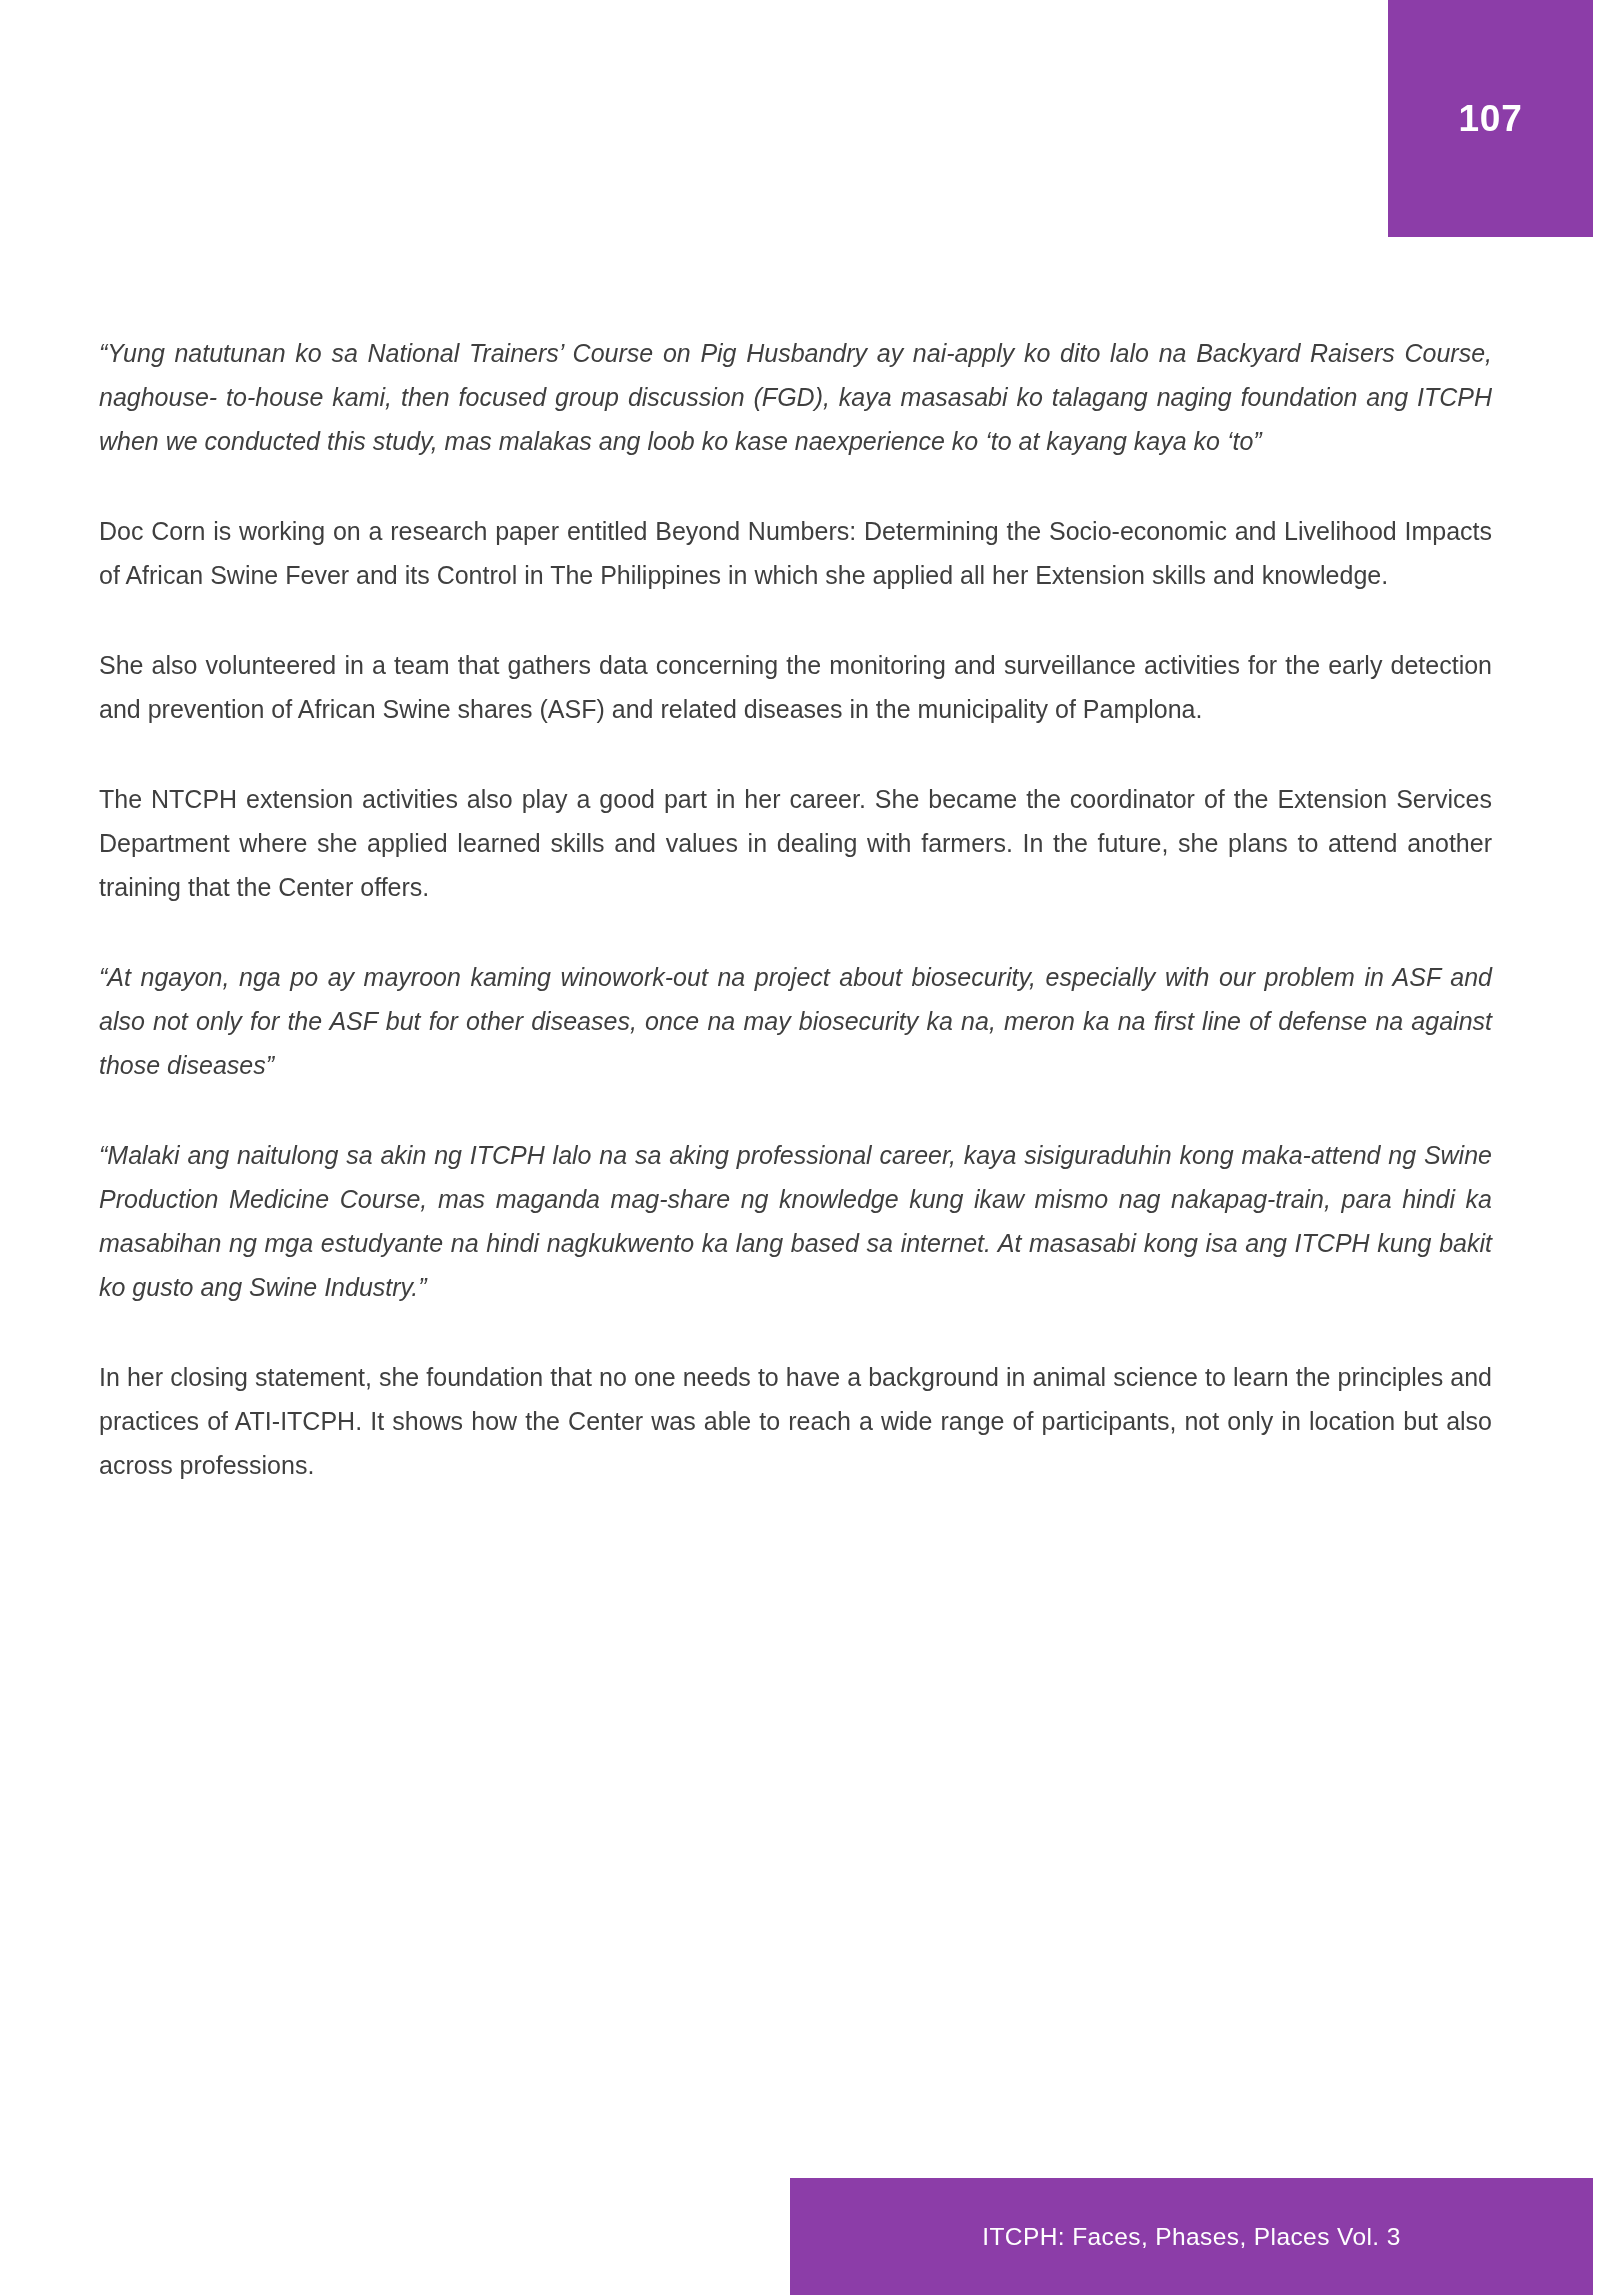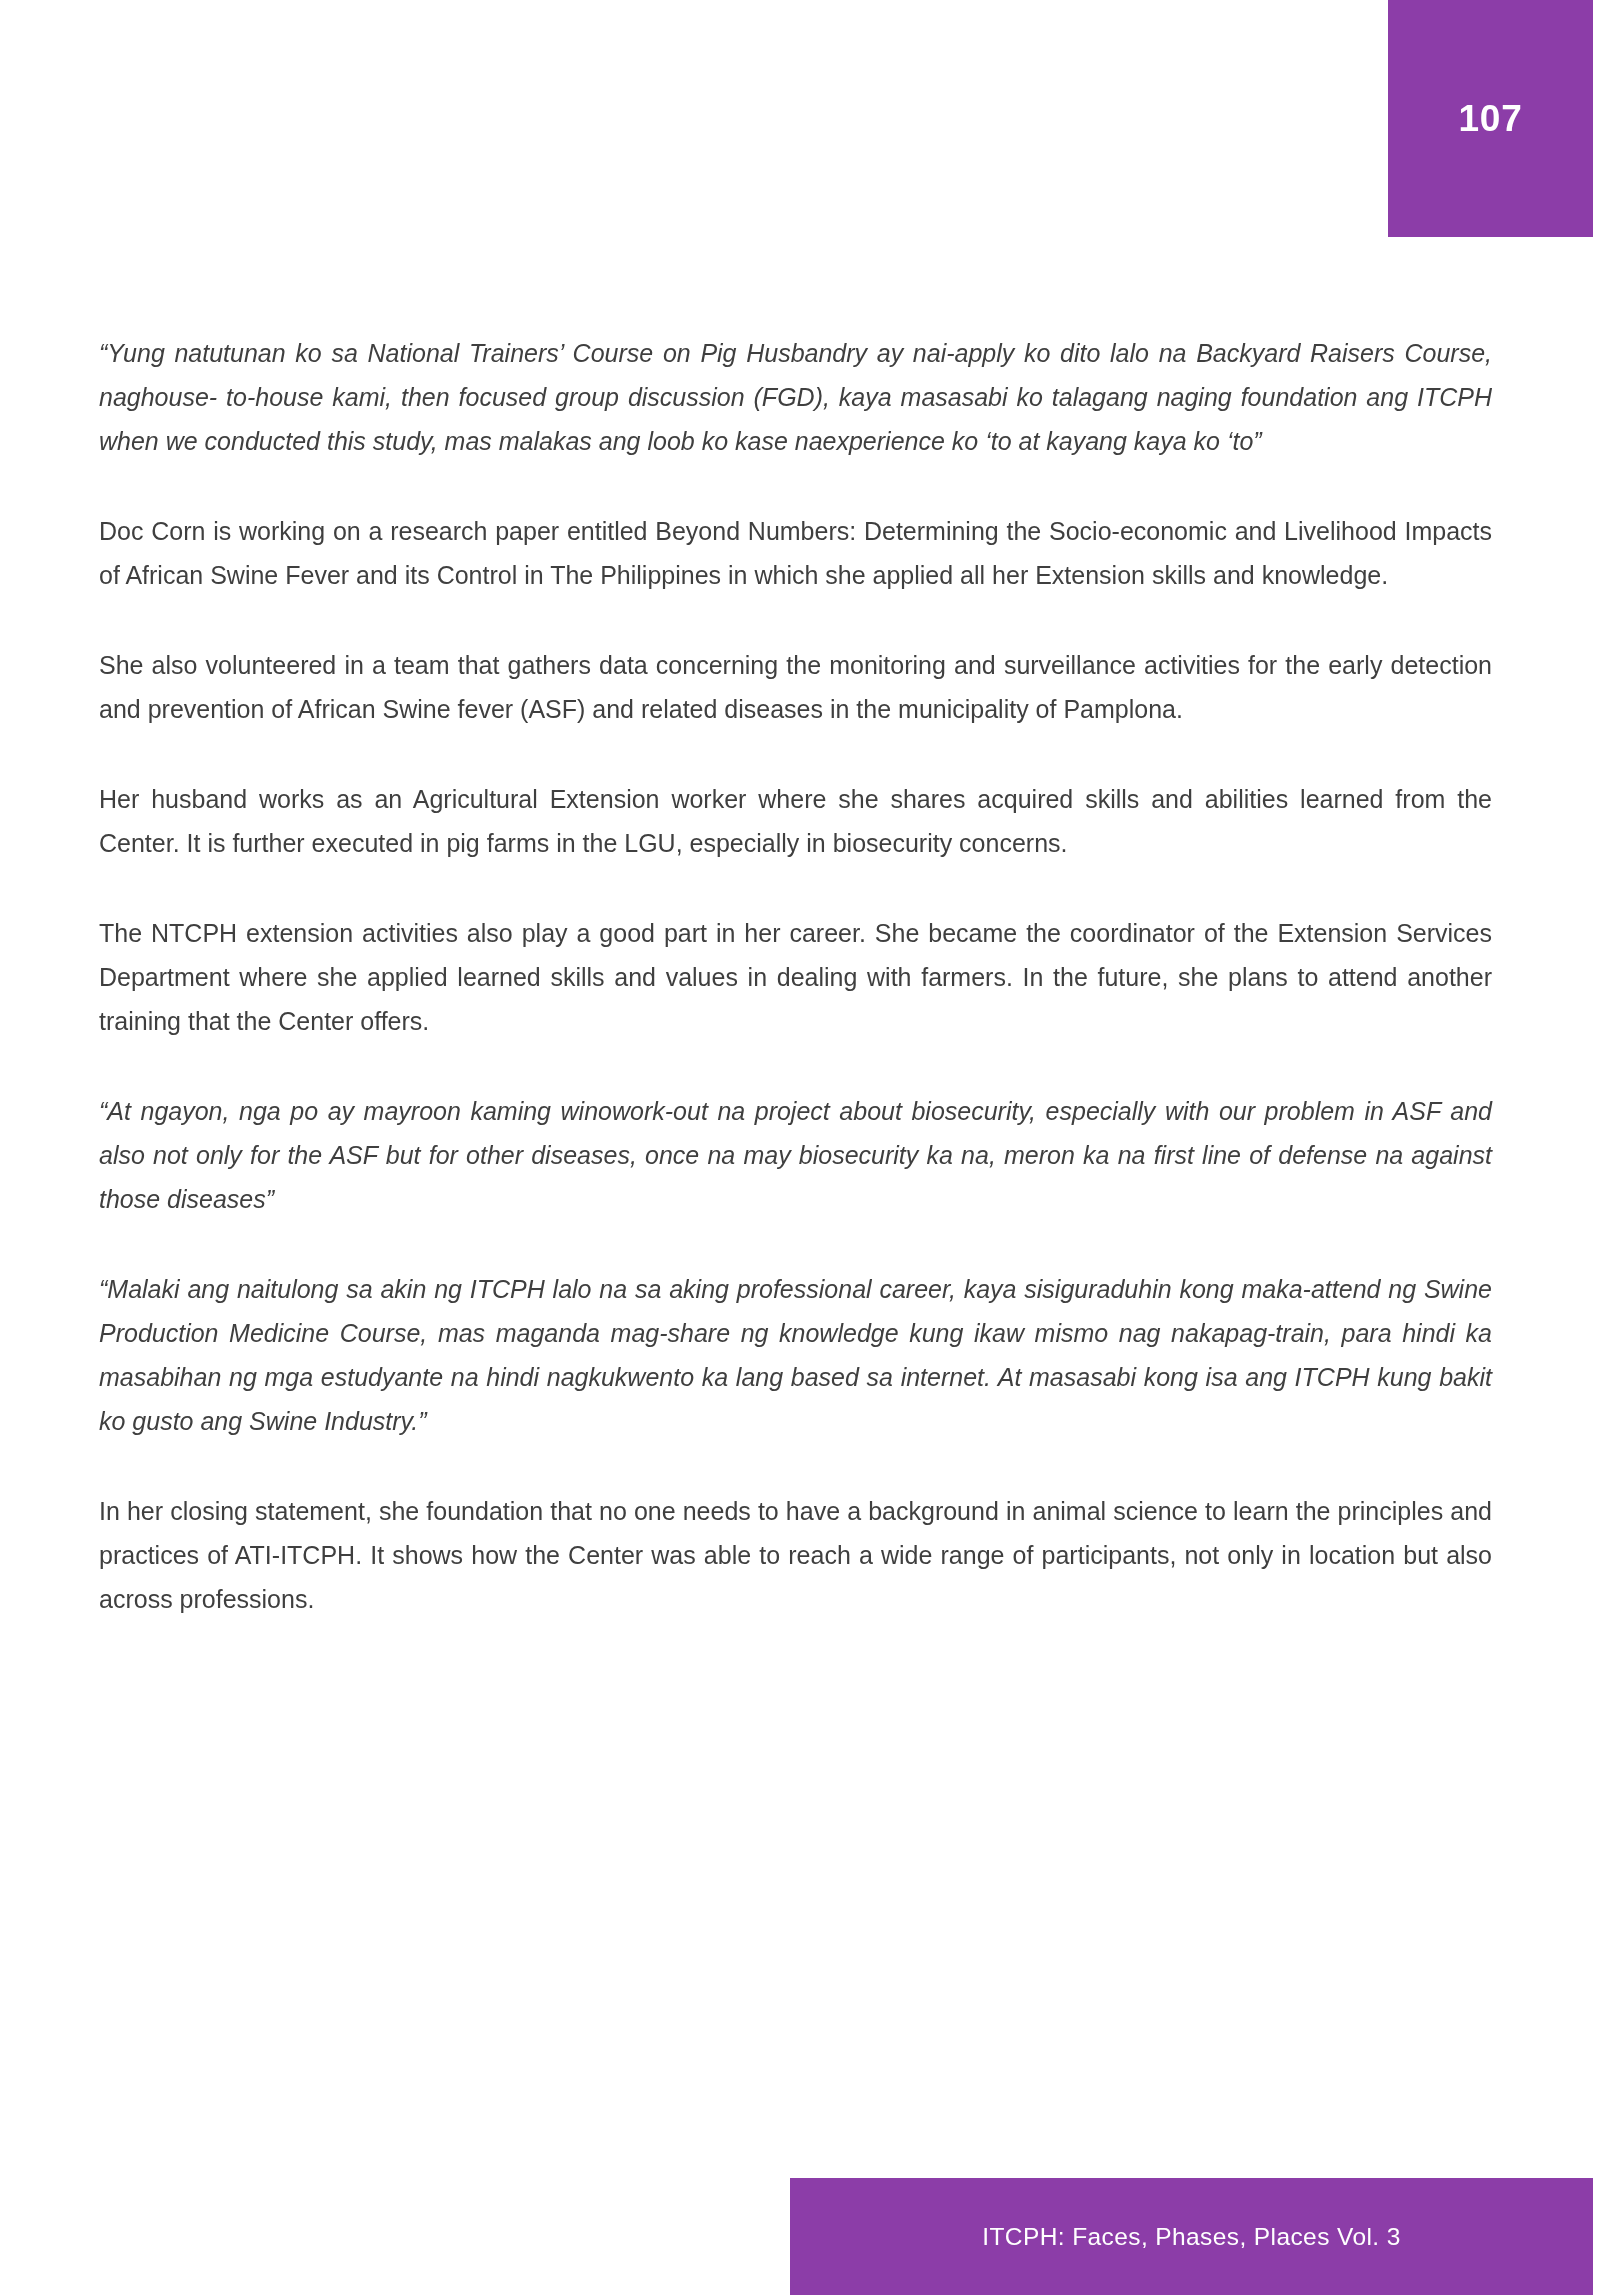--- a/index.html
+++ b/index.html
@@ -71,22 +71,21 @@
 
 <div class="page">
 
   <div class="page-number-box">
     <span class="page-number">107</span>
   </div>
 
   <div class="content">
     <p class="para italic">“Yung natutunan ko sa National Trainers’ Course on Pig Husbandry ay nai-apply ko dito lalo na Backyard Raisers Course, naghouse- to-house kami, then focused group discussion (FGD), kaya masasabi ko talagang naging foundation ang ITCPH when we conducted this study, mas malakas ang loob ko kase naexperience ko ‘to at kayang kaya ko ‘to”</p>
     <p class="para normal">Doc Corn is working on a research paper entitled Beyond Numbers: Determining the Socio-economic and Livelihood Impacts of African Swine Fever and its Control in The Philippines in which she applied all her Extension skills and knowledge.</p>
-    <p class="para normal">She also volunteered in a team that gathers data concerning the monitoring and surveillance activities for the early detection and prevention of African Swine fever (ASF) and related diseases in the municipality of Pamplona.</p>
-    <p class="para normal">Her husband works as an Agricultural Extension worker where she shares acquired skills and abilities learned from the Center. It is further executed in pig farms in the LGU, especially in biosecurity concerns.</p>
+    <p class="para normal">She also volunteered in a team that gathers data concerning the monitoring and surveillance activities for the early detection and prevention of African Swine shares (ASF) and related diseases in the municipality of Pamplona.</p>
     <p class="para normal">The NTCPH extension activities also play a good part in her career. She became the coordinator of the Extension Services Department where she applied learned skills and values in dealing with farmers. In the future, she plans to attend another training that the Center offers.</p>
     <p class="para italic">“At ngayon, nga po ay mayroon kaming winowork-out na project about biosecurity, especially with our problem in ASF and also not only for the ASF but for other diseases, once na may biosecurity ka na, meron ka na first line of defense na against those diseases”</p>
     <p class="para italic">“Malaki ang naitulong sa akin ng ITCPH lalo na sa aking professional career, kaya sisiguraduhin kong maka-attend ng Swine Production Medicine Course, mas maganda mag-share ng knowledge kung ikaw mismo nag nakapag-train, para hindi ka masabihan ng mga estudyante na hindi nagkukwento ka lang based sa internet. At masasabi kong isa ang ITCPH kung bakit ko gusto ang Swine Industry.”</p>
     <p class="para normal">In her closing statement, she foundation that no one needs to have a background in animal science to learn the principles and practices of ATI-ITCPH. It shows how the Center was able to reach a wide range of participants, not only in location but also across professions.</p>
   </div>
 
   <div class="footer-bar">
     <span class="footer-text">ITCPH: Faces, Phases, Places Vol. 3</span>
   </div>
 

